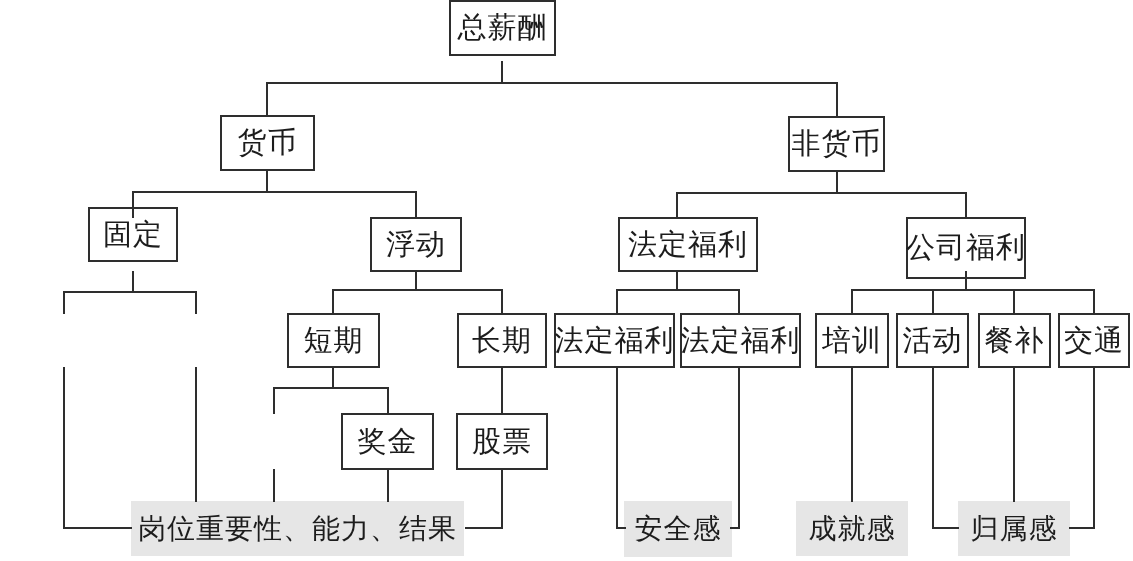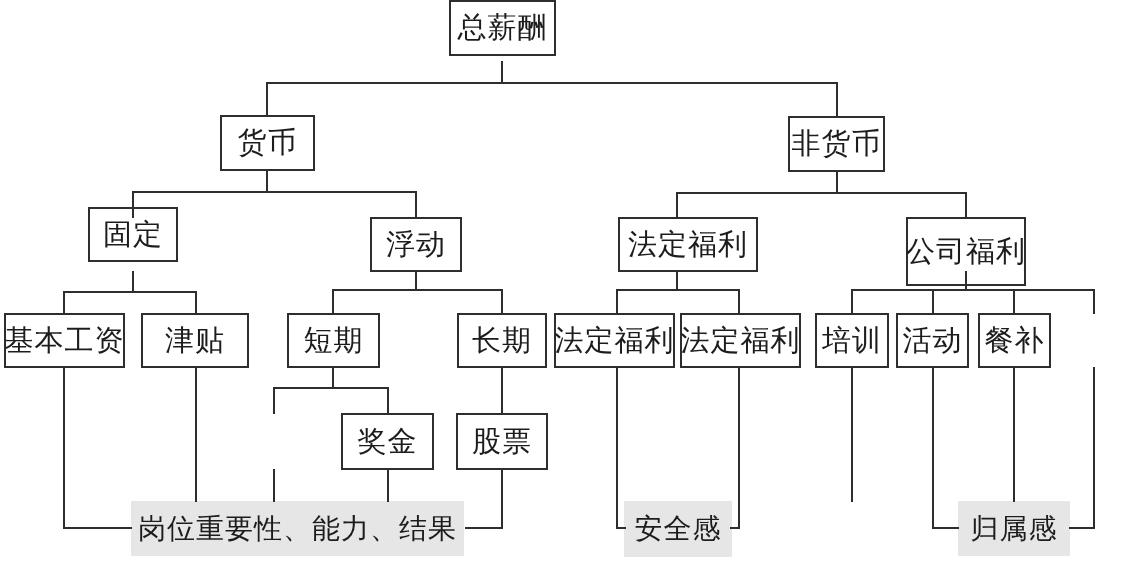--- a/index.html
+++ b/index.html
@@ -38,37 +38,37 @@
 <div id="canvas">
 
   <div class="node" style="left:449px;top:0;width:107px;height:56px">总薪酬</div>
 
   <div class="node" style="left:220px;top:115px;width:95px;height:56px">货币</div>
   <div class="node" style="left:788px;top:116px;width:97px;height:56px">非货币</div>
 
   <div class="node" style="left:88px;top:207px;width:90px;height:55px">固定</div>
   <div class="node" style="left:370px;top:217px;width:92px;height:55px">浮动</div>
   <div class="node" style="left:618px;top:217px;width:140px;height:55px">法定福利</div>
-  <div class="node" style="left:906px;top:217px;width:120px;height:69px">公司福利</div>
+  <div class="node" style="left:906px;top:217px;width:120px;height:62px">公司福利</div>
 
-  <div class="node" style="left:4px;top:313px;width:121px;height:55px">基本工资</div>
-  <div class="node" style="left:141px;top:313px;width:108px;height:55px">津贴</div>
   <div class="node" style="left:287px;top:313px;width:93px;height:55px">短期</div>
   <div class="node" style="left:457px;top:313px;width:90px;height:55px">长期</div>
   <div class="node" style="left:554px;top:313px;width:121px;height:55px">法定福利</div>
   <div class="node" style="left:680px;top:313px;width:121px;height:55px">法定福利</div>
   <div class="node" style="left:815px;top:313px;width:74px;height:55px">培训</div>
   <div class="node" style="left:896px;top:313px;width:73px;height:55px">活动</div>
   <div class="node" style="left:978px;top:313px;width:73px;height:55px">餐补</div>
+  <div class="node" style="left:1058px;top:313px;width:72px;height:55px">交通</div>
 
   <div class="node" style="left:341px;top:413px;width:93px;height:57px">奖金</div>
   <div class="node" style="left:456px;top:413px;width:92px;height:57px">股票</div>
 
   <div class="note" style="left:131px;top:501px;width:333px;height:55px">岗位重要性、能力、结果</div>
   <div class="note" style="left:624px;top:501px;width:108px;height:56px">安全感</div>
+  <div class="note" style="left:796px;top:501px;width:112px;height:55px">成就感</div>
   <div class="note" style="left:958px;top:501px;width:112px;height:55px">归属感</div>
 
 <div class="line" style="left: 501px; top: 61px; width: 2px; height: 23px;"></div>
     <div class="line" style="left: 266px; top: 83px; width: 2px; height: 33px;"></div>
     <div class="line" style="left: 836px; top: 83px; width: 2px; height: 34px;"></div>
     <div class="line" style="left: 266px; top: 170px; width: 2px; height: 23px;"></div>
     <div class="line" style="left: 132px; top: 191px; width: 2px; height: 27px;"></div>
     <div class="line" style="left: 415px; top: 191px; width: 2px; height: 27px;"></div>
     <div class="line" style="left: 836px; top: 171px; width: 2px; height: 23px;"></div>
     <div class="line" style="left: 676px; top: 192px; width: 2px; height: 26px;"></div>

